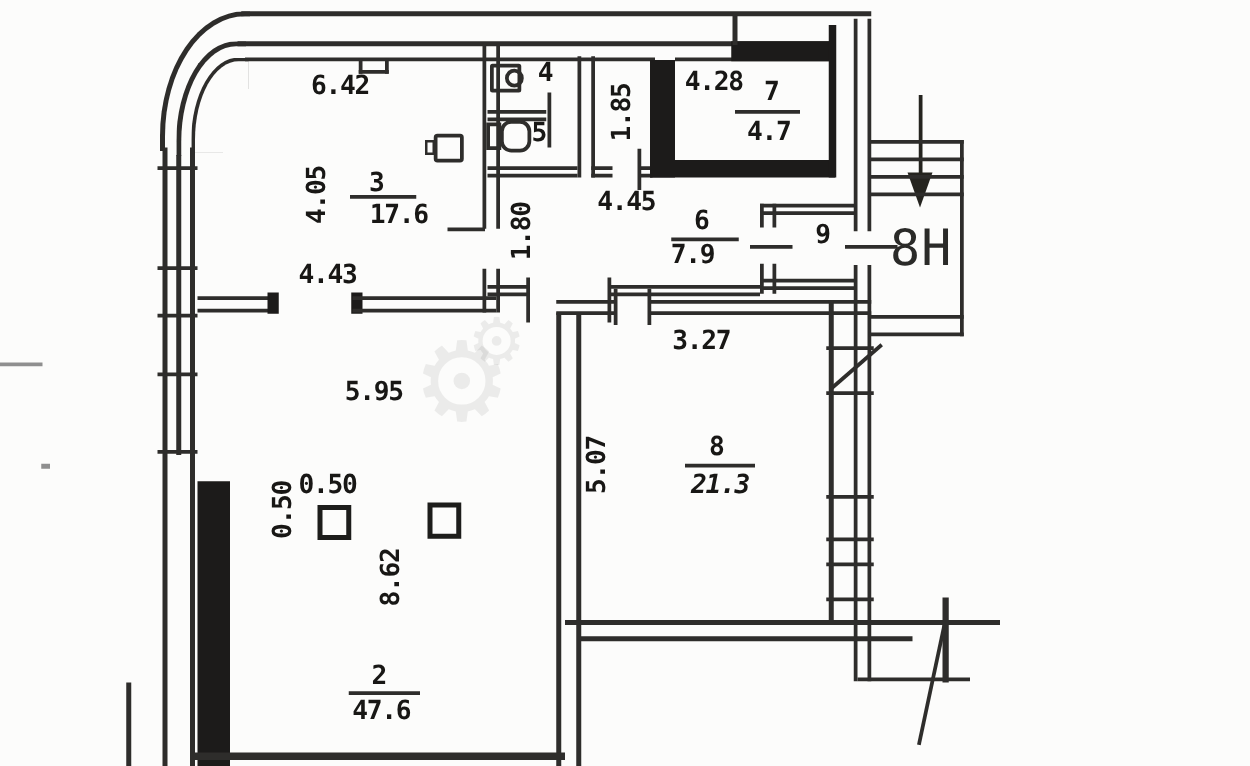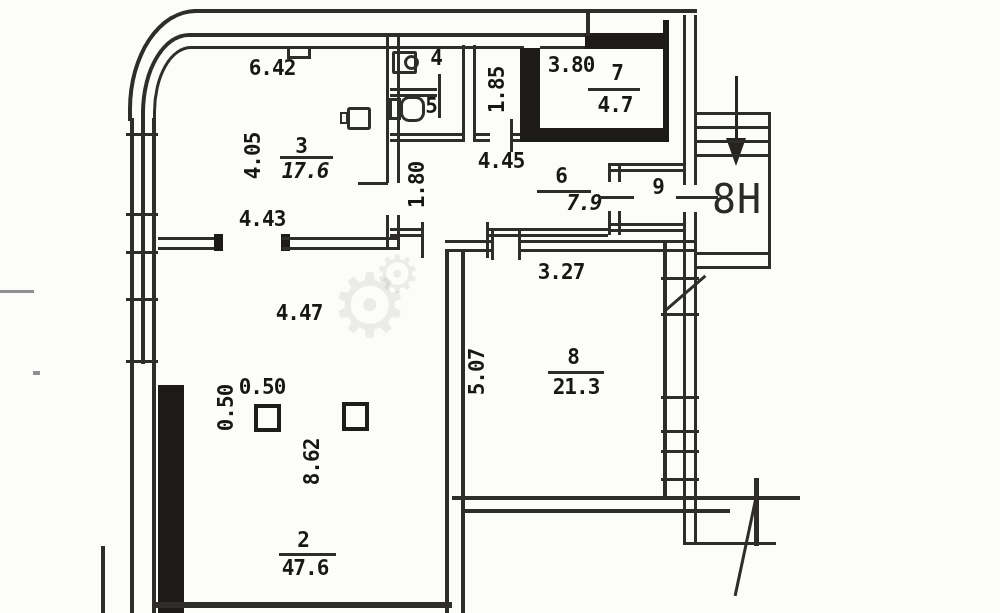--- a/index.html
+++ b/index.html
@@ -64,50 +64,50 @@
 
   <span class="gear g1">⚙</span>
   <span class="gear g2">⚙</span>
 
   <div class="lbl" style="left:272px;top:68px;">6.42</div>
   <div class="lbl v" style="left:253px;top:156px;">4.05</div>
   <div class="lbl" style="left:262px;top:219px;">4.43</div>
 
   <div class="lbl" style="left:301px;top:146px;">3</div>
   <div class="w" style="left:280px;top:156px;width:53px;height:3px;"></div>
-  <div class="lbl" style="left:305px;top:171px;font-style:italic;">17.6</div>
+  <div class="lbl" style="left:319px;top:171px;">17.6</div>
 
   <div class="lbl" style="left:436px;top:58px;">4</div>
   <div class="lbl" style="left:431px;top:106px;">5</div>
 
   <div class="lbl v" style="left:497px;top:90px;">1.85</div>
-  <div class="lbl" style="left:571px;top:65px;">3.80</div>
+  <div class="lbl" style="left:571px;top:65px;">4.28</div>
 
   <div class="lbl" style="left:617px;top:73px;">7</div>
   <div class="w" style="left:588px;top:88px;width:52px;height:3px;"></div>
   <div class="lbl" style="left:615px;top:105px;">4.7</div>
 
   <div class="lbl" style="left:501px;top:161px;text-align:right;">4.45</div>
   <div class="lbl v" style="left:417px;top:185px;">1.80</div>
 
   <div class="lbl" style="left:561px;top:176px;">6</div>
   <div class="w" style="left:537px;top:190px;width:54px;height:3px;"></div>
-  <div class="lbl" style="left:584px;top:203px;font-style:italic;">7.9</div>
+  <div class="lbl" style="left:554px;top:203px;">7.9</div>
 
   <div class="lbl" style="left:658px;top:187px;">9</div>
   <div class="lbl unit-lbl" style="left:737px;top:199px;">8Н</div>
 
   <div class="lbl" style="left:561px;top:272px;">3.27</div>
   <div class="lbl v" style="left:477px;top:372px;">5.07</div>
 
   <div class="lbl" style="left:573px;top:357px;">8</div>
   <div class="w" style="left:548px;top:371px;width:56px;height:3px;"></div>
-  <div class="lbl" style="left:576px;top:387px;">21.3</div>
-
-  <div class="lbl" style="left:299px;top:313px;">4.47</div>
+  <div class="lbl" style="left:576px;top:387px;font-style:italic;">21.3</div>
+
+  <div class="lbl" style="left:299px;top:313px;">5.95</div>
   <div class="lbl" style="left:262px;top:387px;">0.50</div>
   <div class="lbl v" style="left:226px;top:408px;">0.50</div>
   <div class="lbl v" style="left:312px;top:462px;">8.62</div>
 
   <div class="lbl" style="left:303px;top:540px;">2</div>
   <div class="w" style="left:279px;top:553px;width:57px;height:3px;"></div>
   <div class="lbl" style="left:305px;top:568px;">47.6</div>
 
 <div class="w" style="left: 193px; top: 9px; width: 504px; height: 4px;"></div>
     <div class="w" style="left: 190px; top: 33px; width: 478px; height: 4px;"></div>

